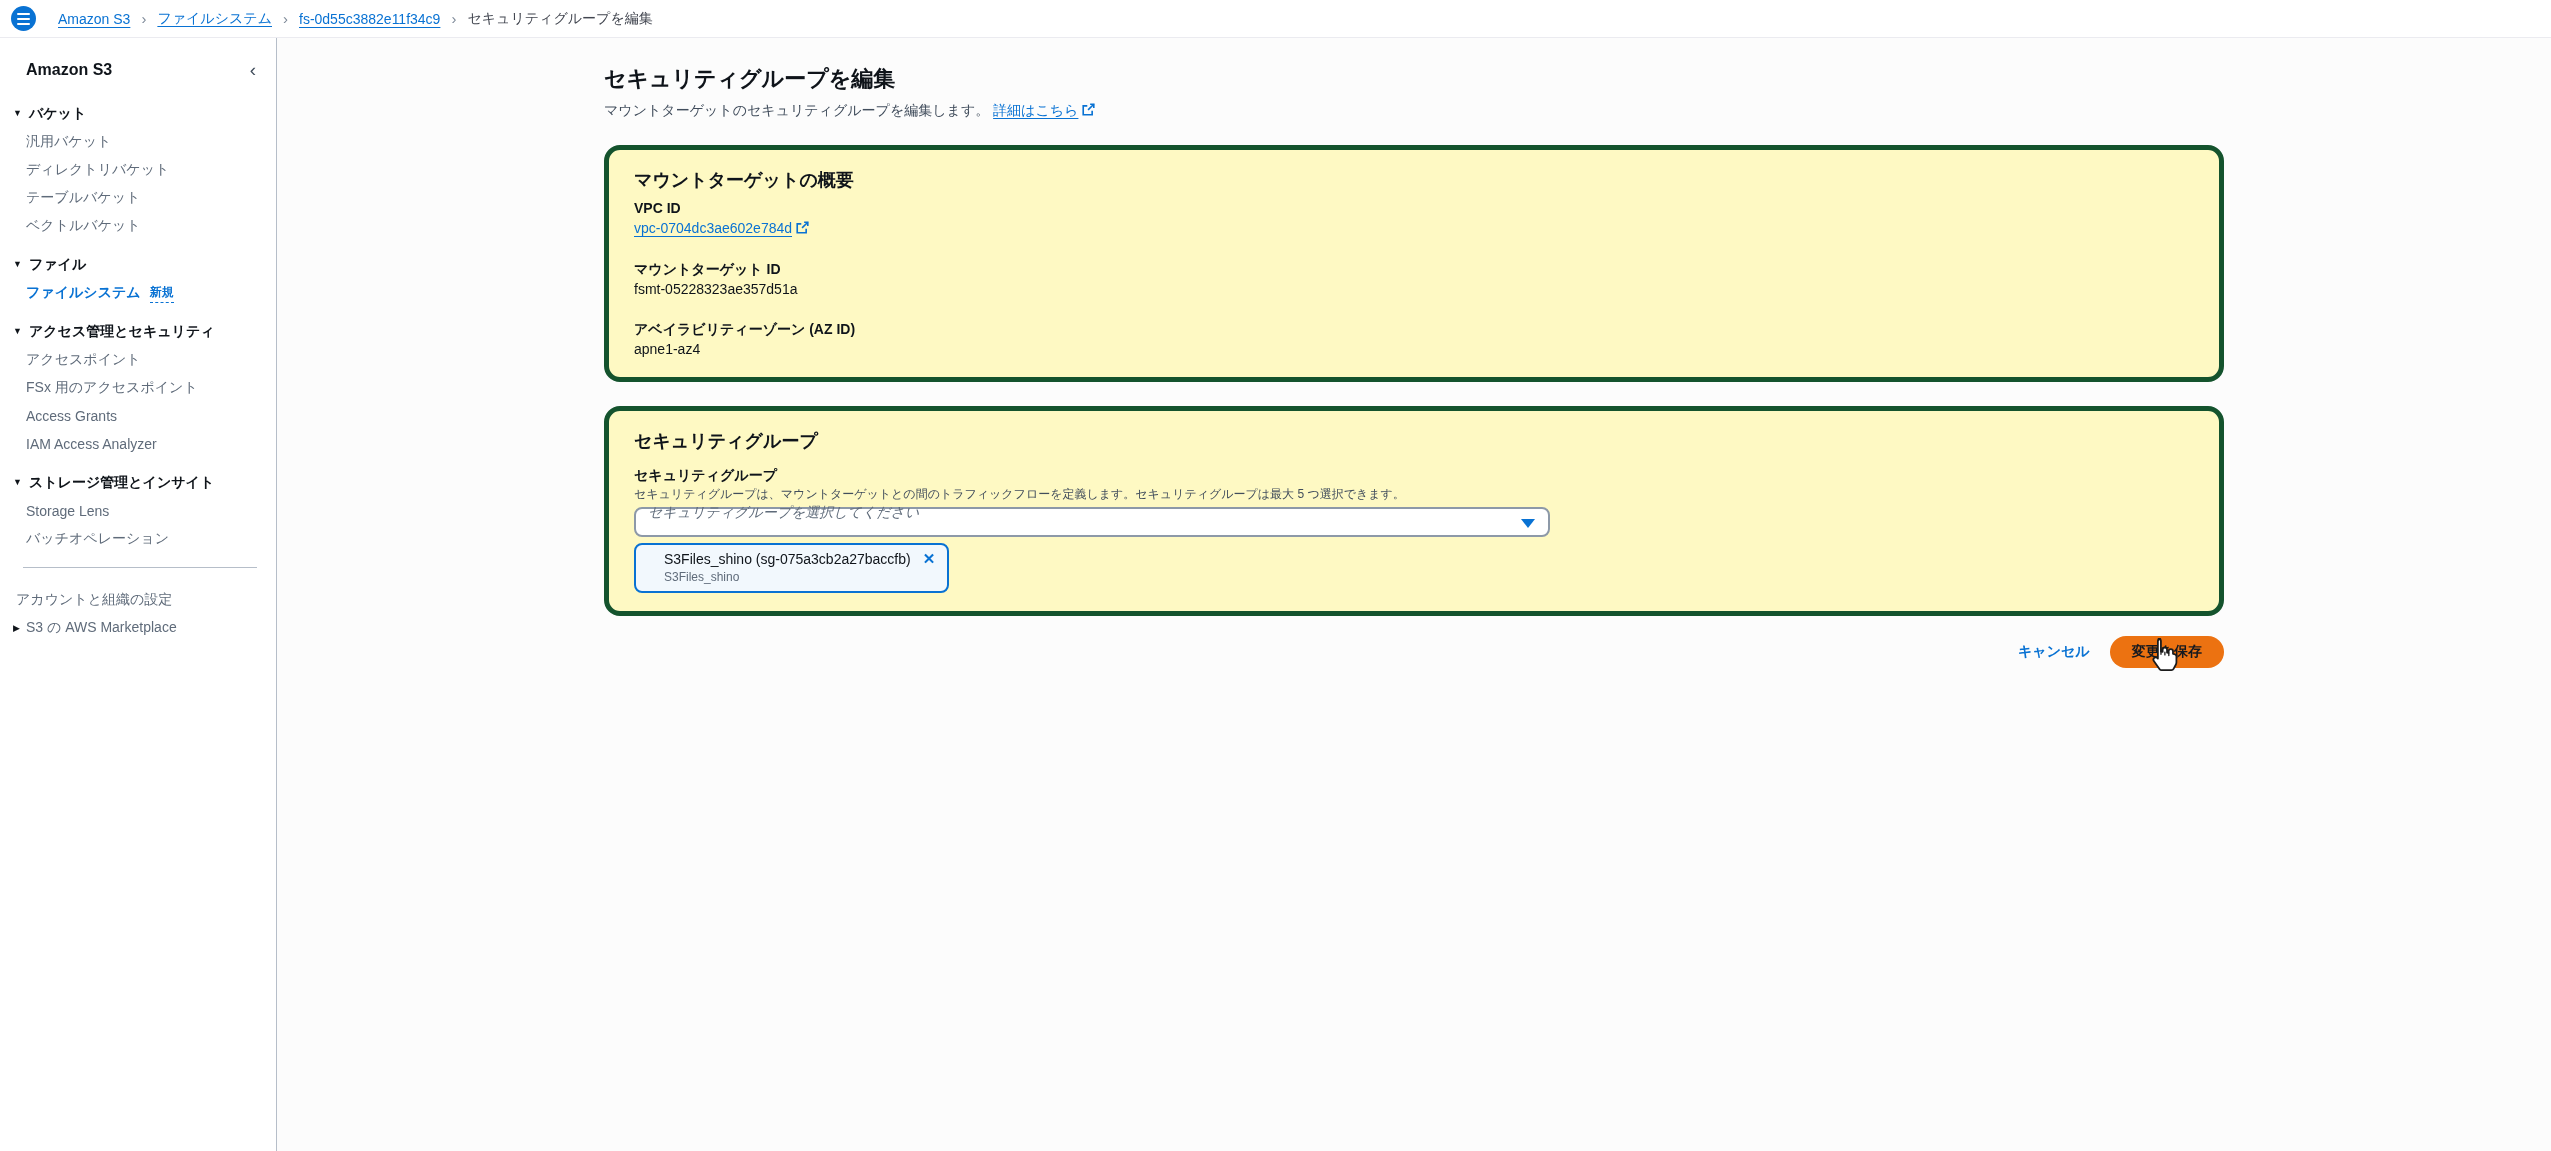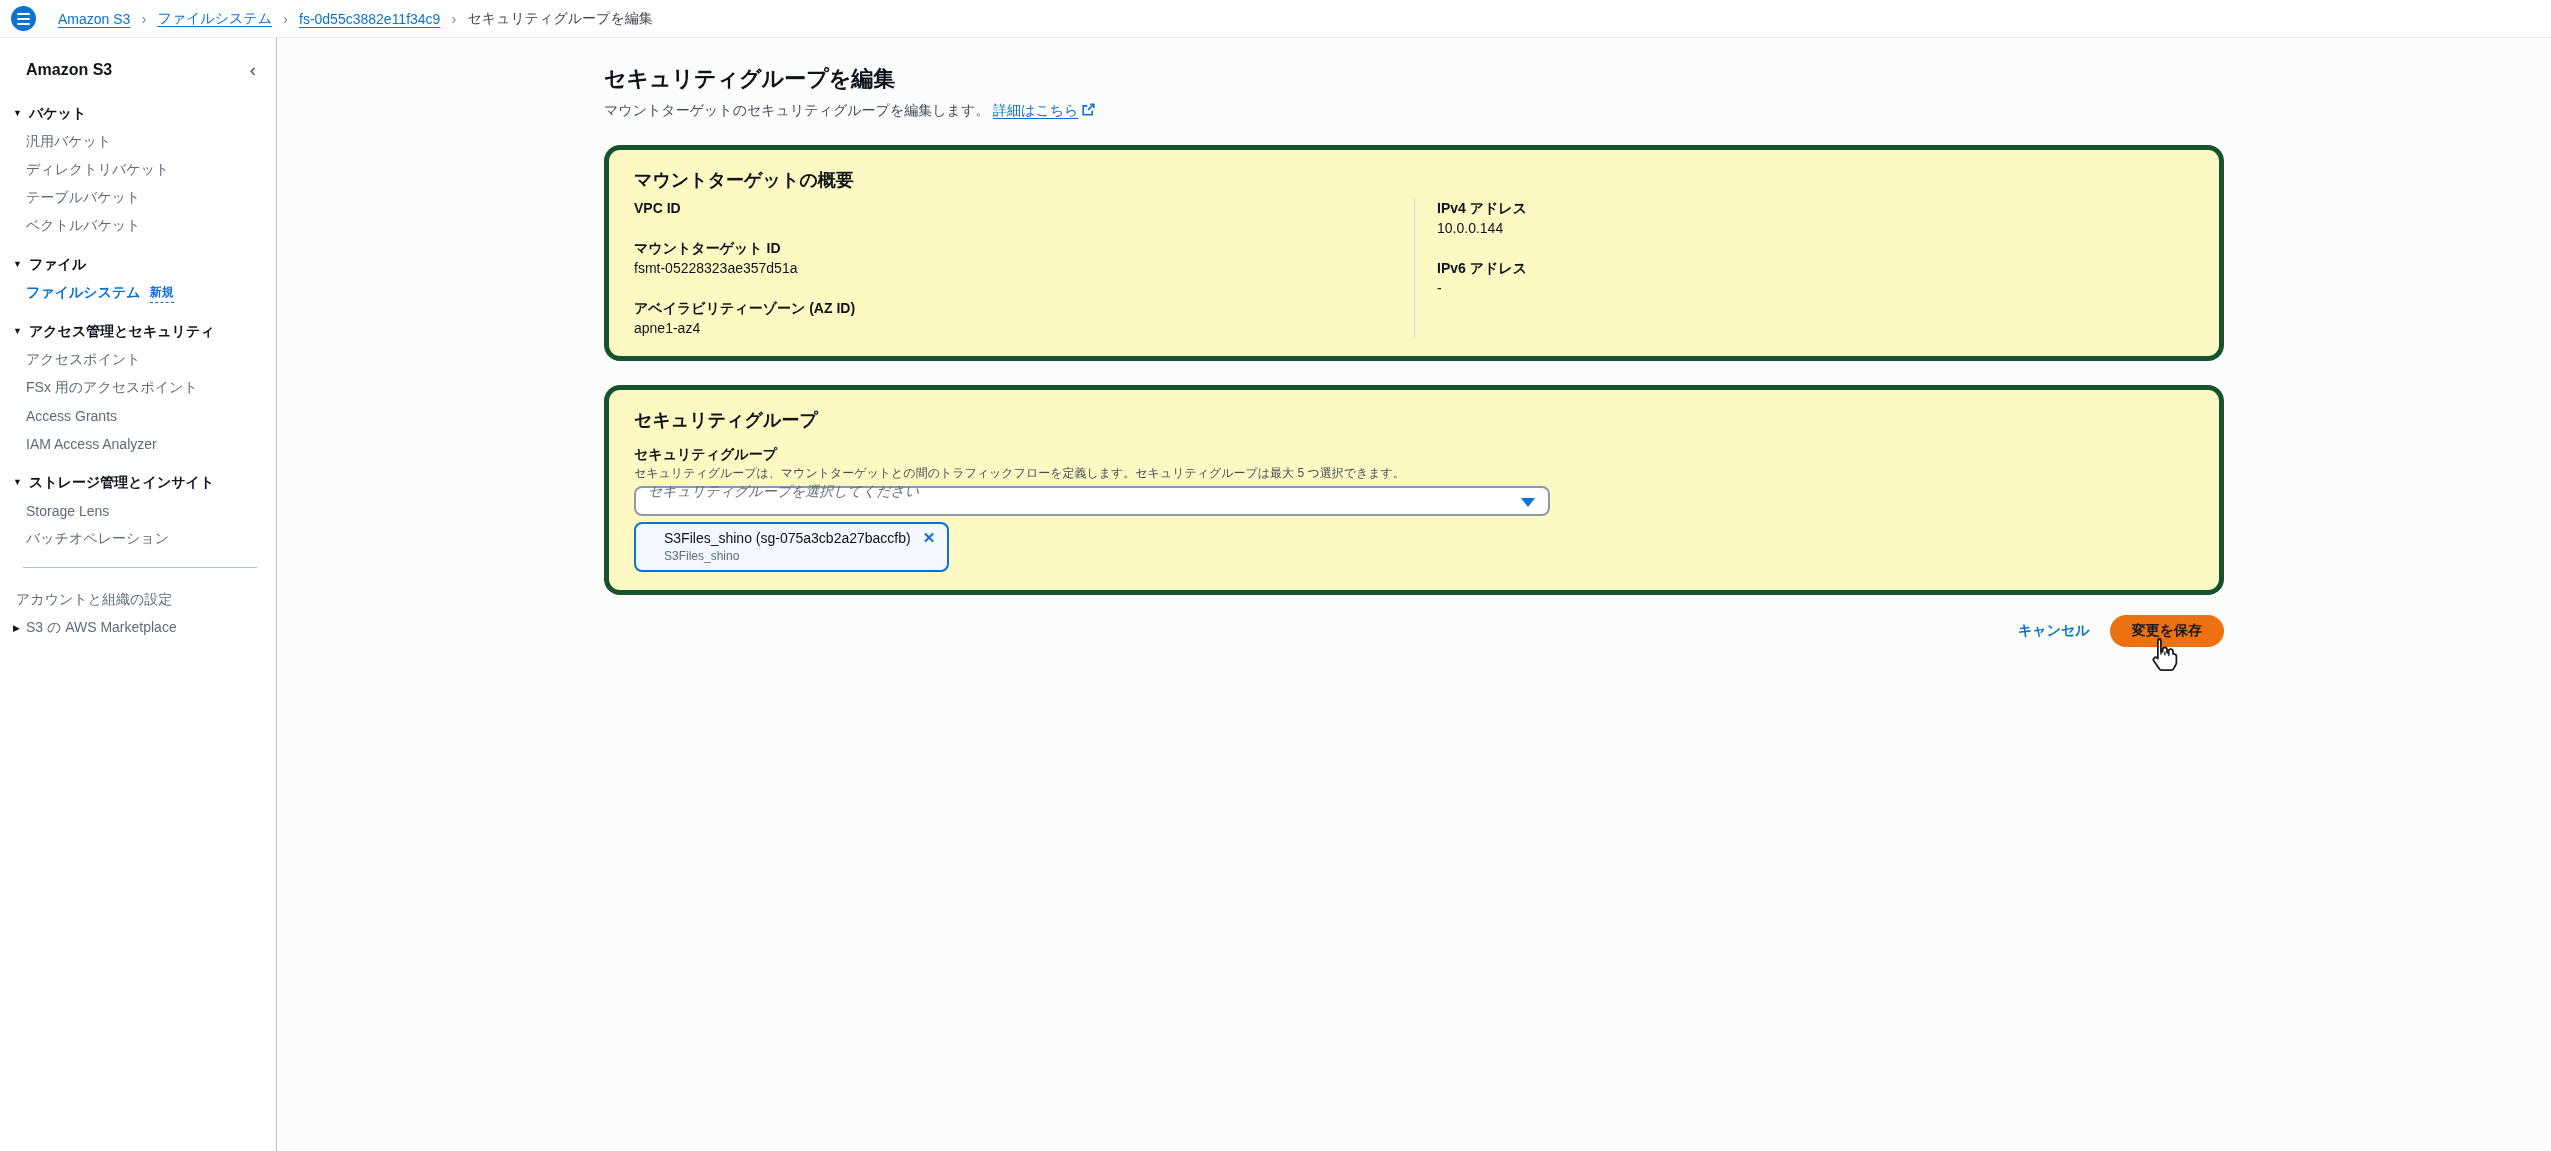--- a/index.html
+++ b/index.html
@@ -187,38 +187,35 @@
               <path d="M12.5 9.5v5h-11v-11h5"></path>
             </svg></span>
       </div>
 
       <section class="panel">
         <h2>マウントターゲットの概要</h2>
         <div class="field-grid">
           <div class="fcol1">
             <div class="field">
               <div class="f-label">VPC ID</div>
+              <div class="f-value">
+                <a class="link">vpc-0704dc3ae602e784d</a><span class="ext-ic"><svg width="13" height="13" viewBox="0 0 16 16" fill="none" stroke="#0972d3" stroke-width="2">
+                      <path d="M10 1.5h4.5V6"></path>
+                      <path d="M14.5 1.5L7.5 8.5"></path>
+                      <path d="M12.5 9.5v5h-11v-11h5"></path>
+                    </svg></span>
+              </div>
             </div>
             <div class="field">
               <div class="f-label">マウントターゲット ID</div>
               <div class="f-value">fsmt-05228323ae357d51a</div>
             </div>
             <div class="field">
               <div class="f-label">アベイラビリティーゾーン (AZ ID)</div>
               <div class="f-value">apne1-az4</div>
-            </div>
-          </div>
-          <div class="fcol2">
-            <div class="field">
-              <div class="f-label">IPv4 アドレス</div>
-              <div class="f-value">10.0.0.144</div>
-            </div>
-            <div class="field">
-              <div class="f-label">IPv6 アドレス</div>
-              <div class="f-value">-</div>
             </div>
           </div>
         </div>
       </section>
 
       <section class="panel">
         <h2>セキュリティグループ</h2>
         <div class="sg-label">セキュリティグループ</div>
         <div class="sg-desc">セキュリティグループは、マウントターゲットとの間のトラフィックフローを定義します。セキュリティグループは最大 5 つ選択できます。</div>
         <div class="select">

